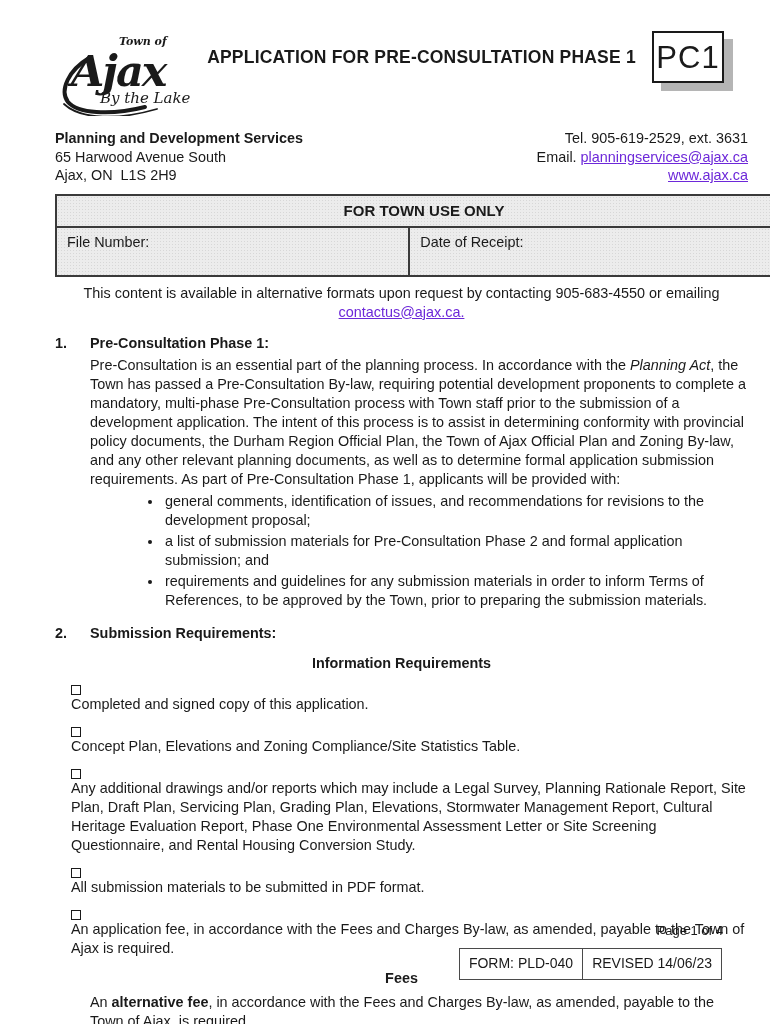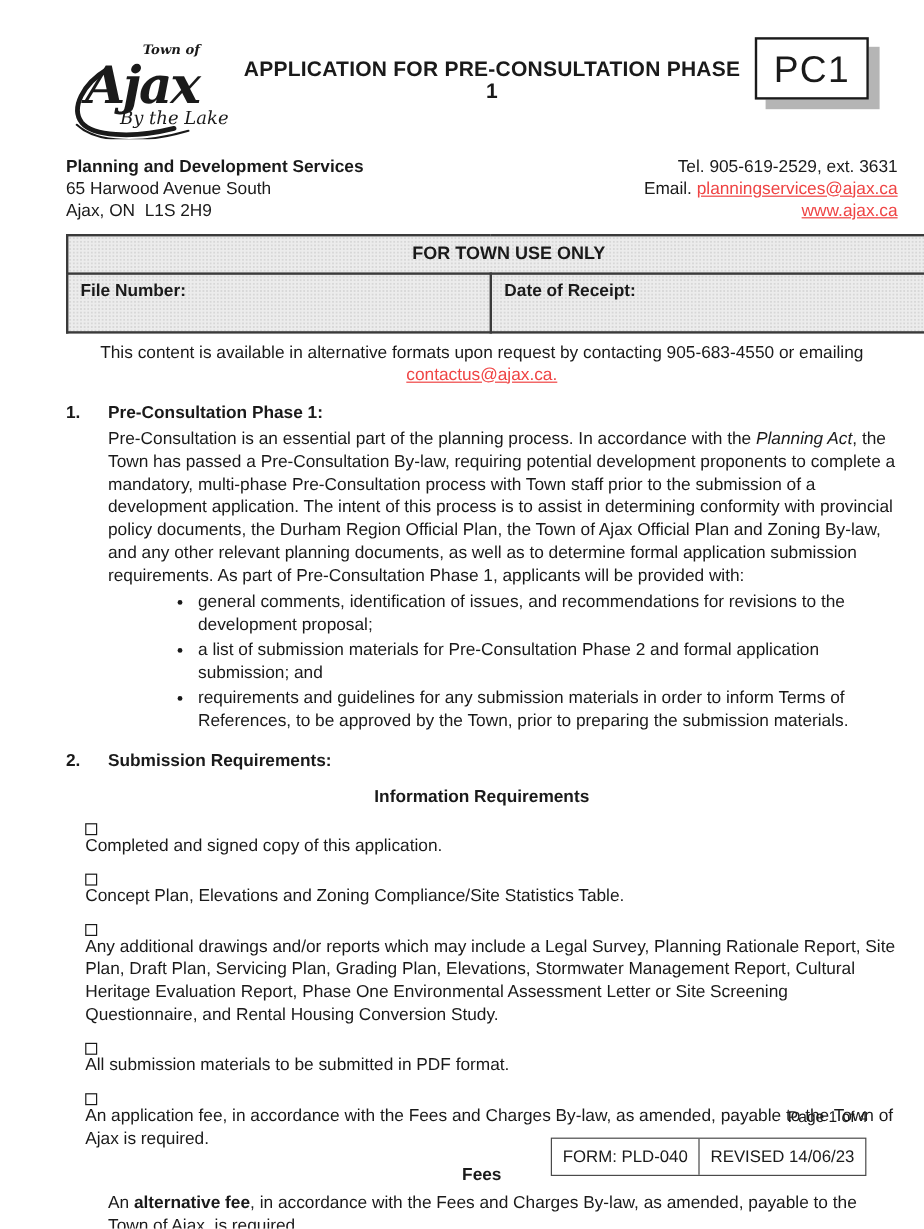--- a/index.html
+++ b/index.html
@@ -18,46 +18,46 @@
   }
 
   
   .hdr { display: flex; align-items: flex-start; }
   .logo { width: 142px; flex: none; }
   .titles { flex: 1; text-align: center; padding-top: 20px; }
   .title { font-weight: bold; font-size: 17.5px; letter-spacing: .2px; text-align: center; }
   .subtitle { font-size: 15px; margin-top: 3px; }
   .badge-wrap { flex: none; margin: 3px 24px 0 6px; }
   .badge {
-    width: 95px; height: 52px;
+    width: 72px; height: 52px;
     border: 2px solid #1a1a1a; background: #fff;
     display: flex; align-items: center; justify-content: center;
     font-size: 31px; letter-spacing: 1px;
     box-shadow: 9px 8px 0 0 #b5b5b5;
   }
 
   
   .contact { display: flex; justify-content: space-between; margin-top: 8px; line-height: 18.5px; gap: 42px; }
   .contact-left .dept { font-weight: bold; }
   .contact-right { text-align: right; }
-  a.doc-link { color: #ef4444; text-decoration: underline; cursor: pointer; }
+  a.doc-link { color: #6d28d9; text-decoration: underline; cursor: pointer; }
 
   
   .town-use {
     border-collapse: collapse;
     width: 738px; margin-top: 9px;
   }
   .town-use th, .town-use td {
     border: 2px solid #3a3a3a;
     background-color: #ececec;
     background-image: radial-gradient(#d7d7d7 0.6px, transparent 0.7px);
     background-size: 3px 3px;
   }
   .town-use th { font-size: 15px; padding: 5px 4px 6px; text-align: center; }
-  .town-use td { height: 49px; vertical-align: top; padding: 5px 10px; font-weight: bold; margin-left: 11px; }
+  .town-use td { height: 49px; vertical-align: top; padding: 5px 10px; font-weight: normal; margin-left: 11px; }
   .td-file { width: 48%; }
 
   
   .notice { text-align: center; margin: 7px 0 0 0; }
 
   
   .sec { display: flex; margin-top: 12px; }
   .sec-num { width: 35px; flex: none; font-weight: bold; }
   .sec-body { flex: 1; padding-right: 0; }
   .sec-head { font-weight: bold; }

